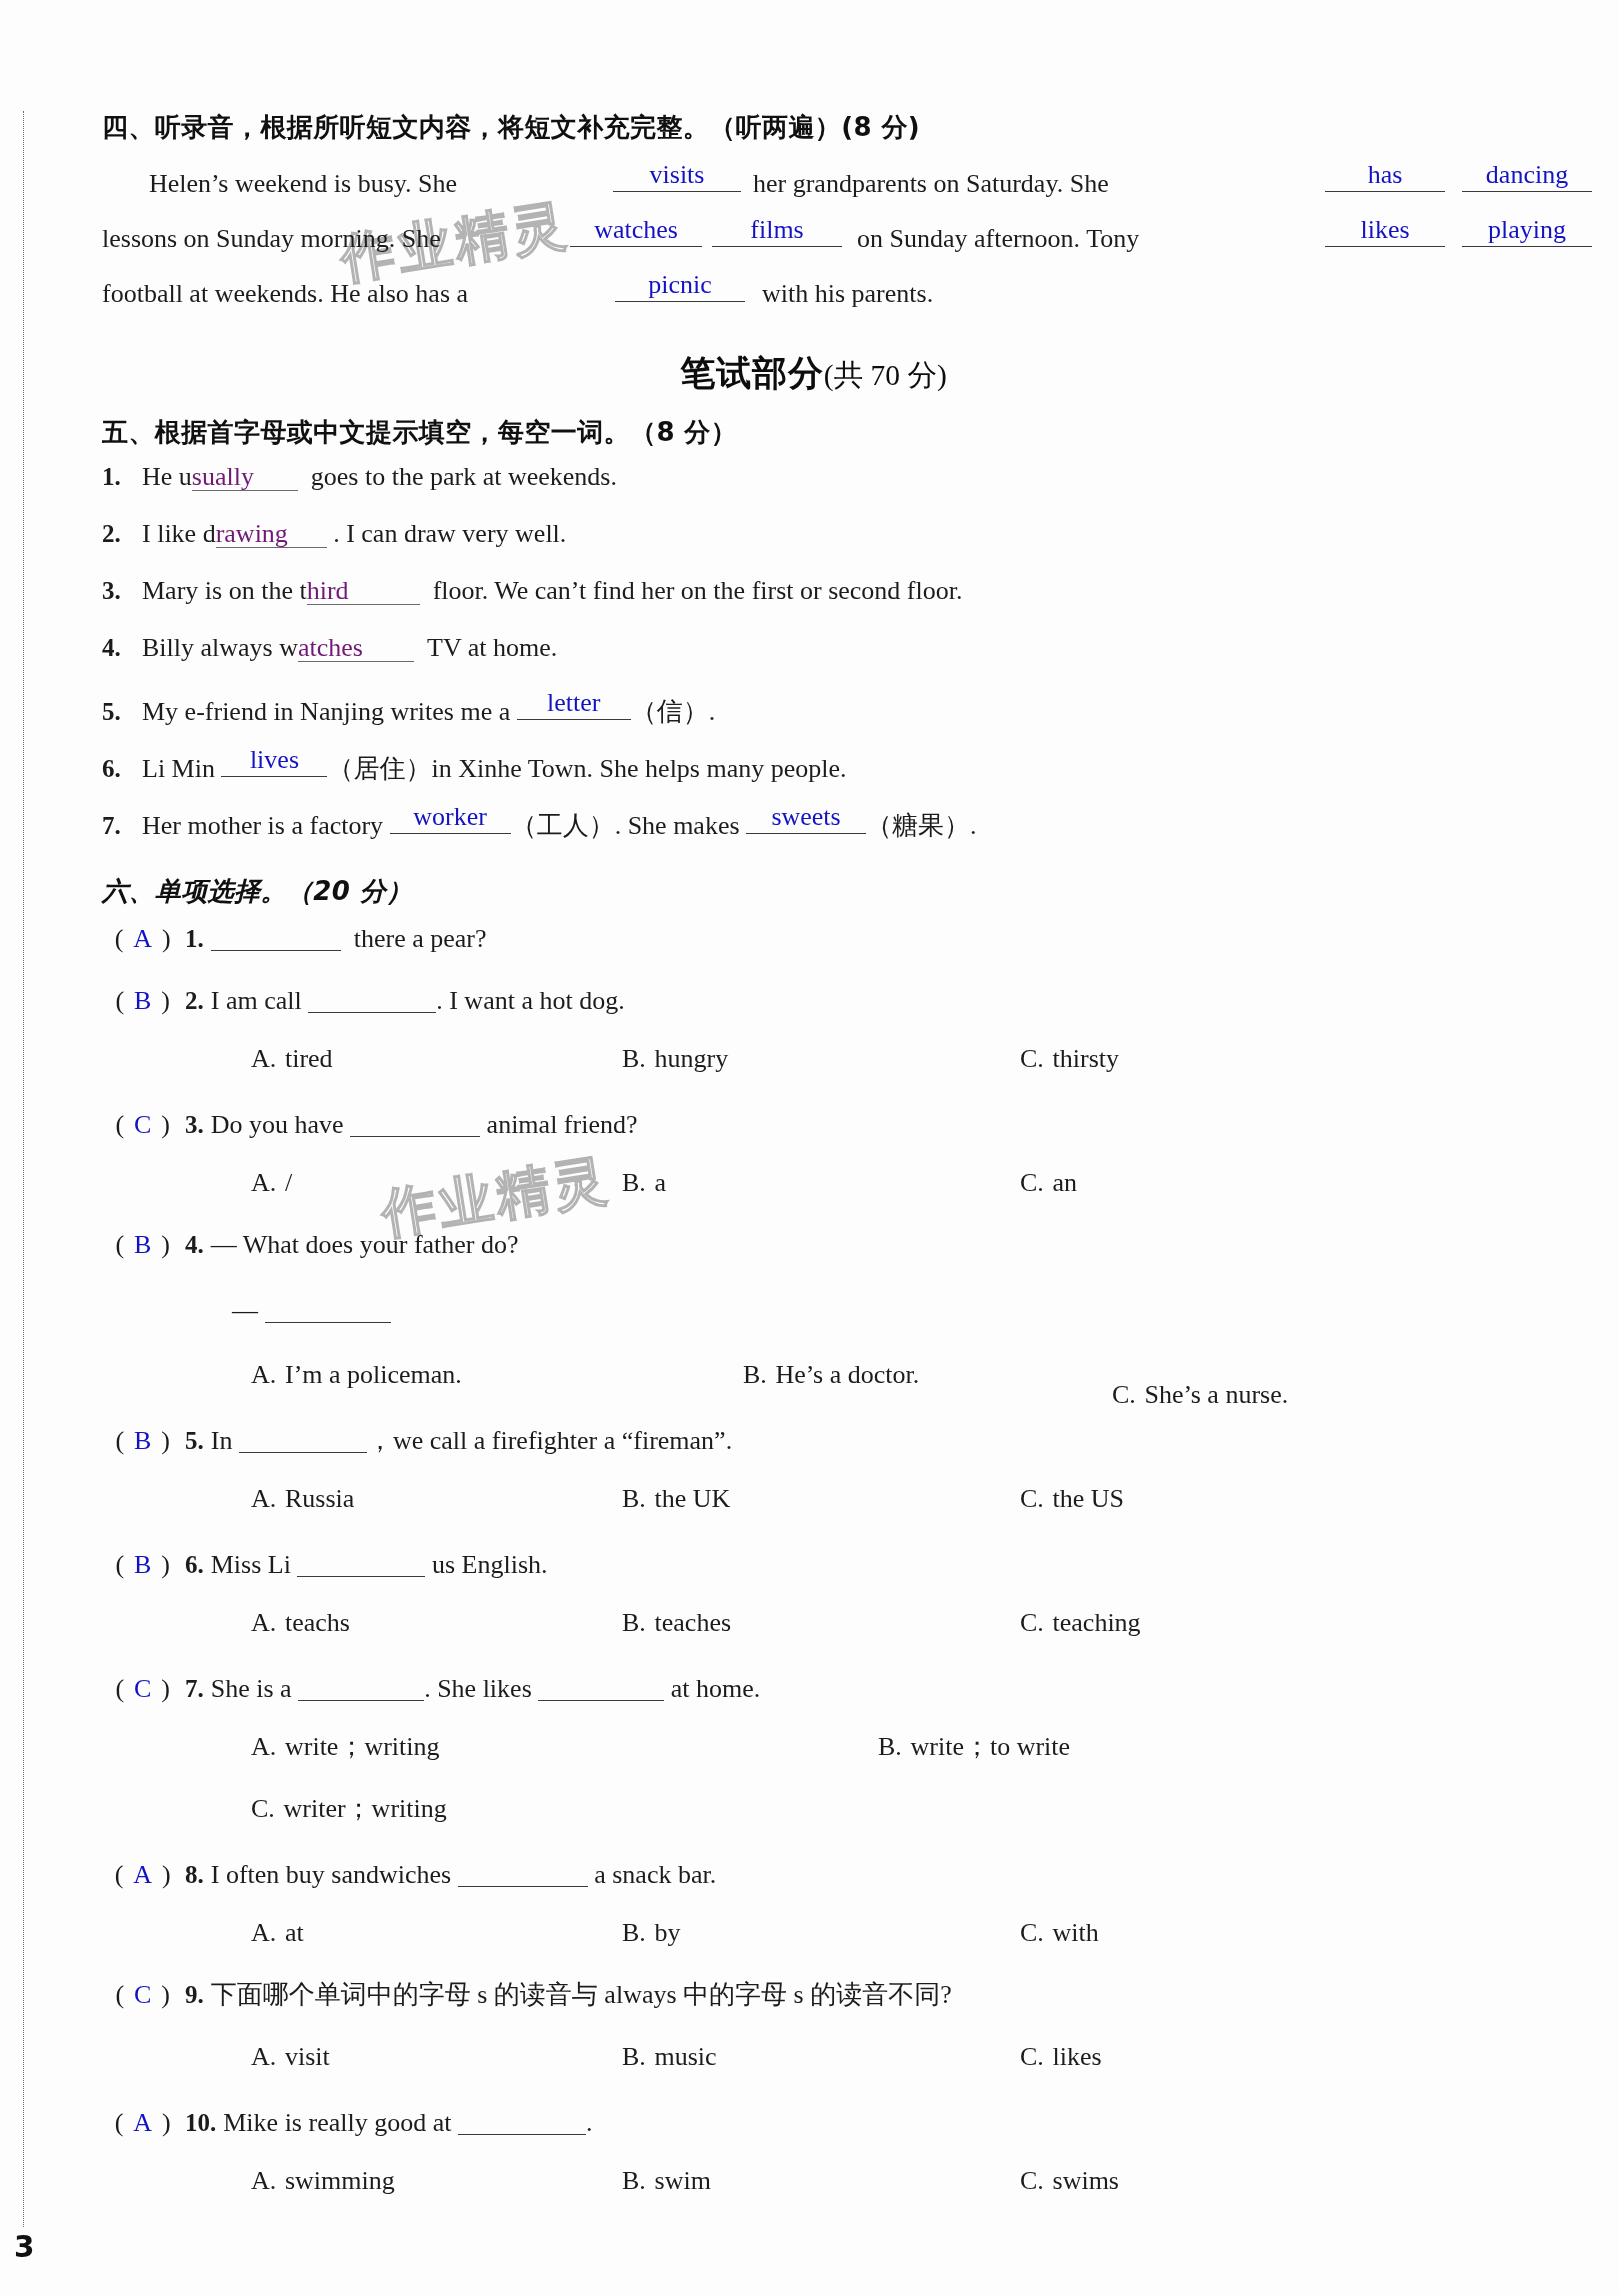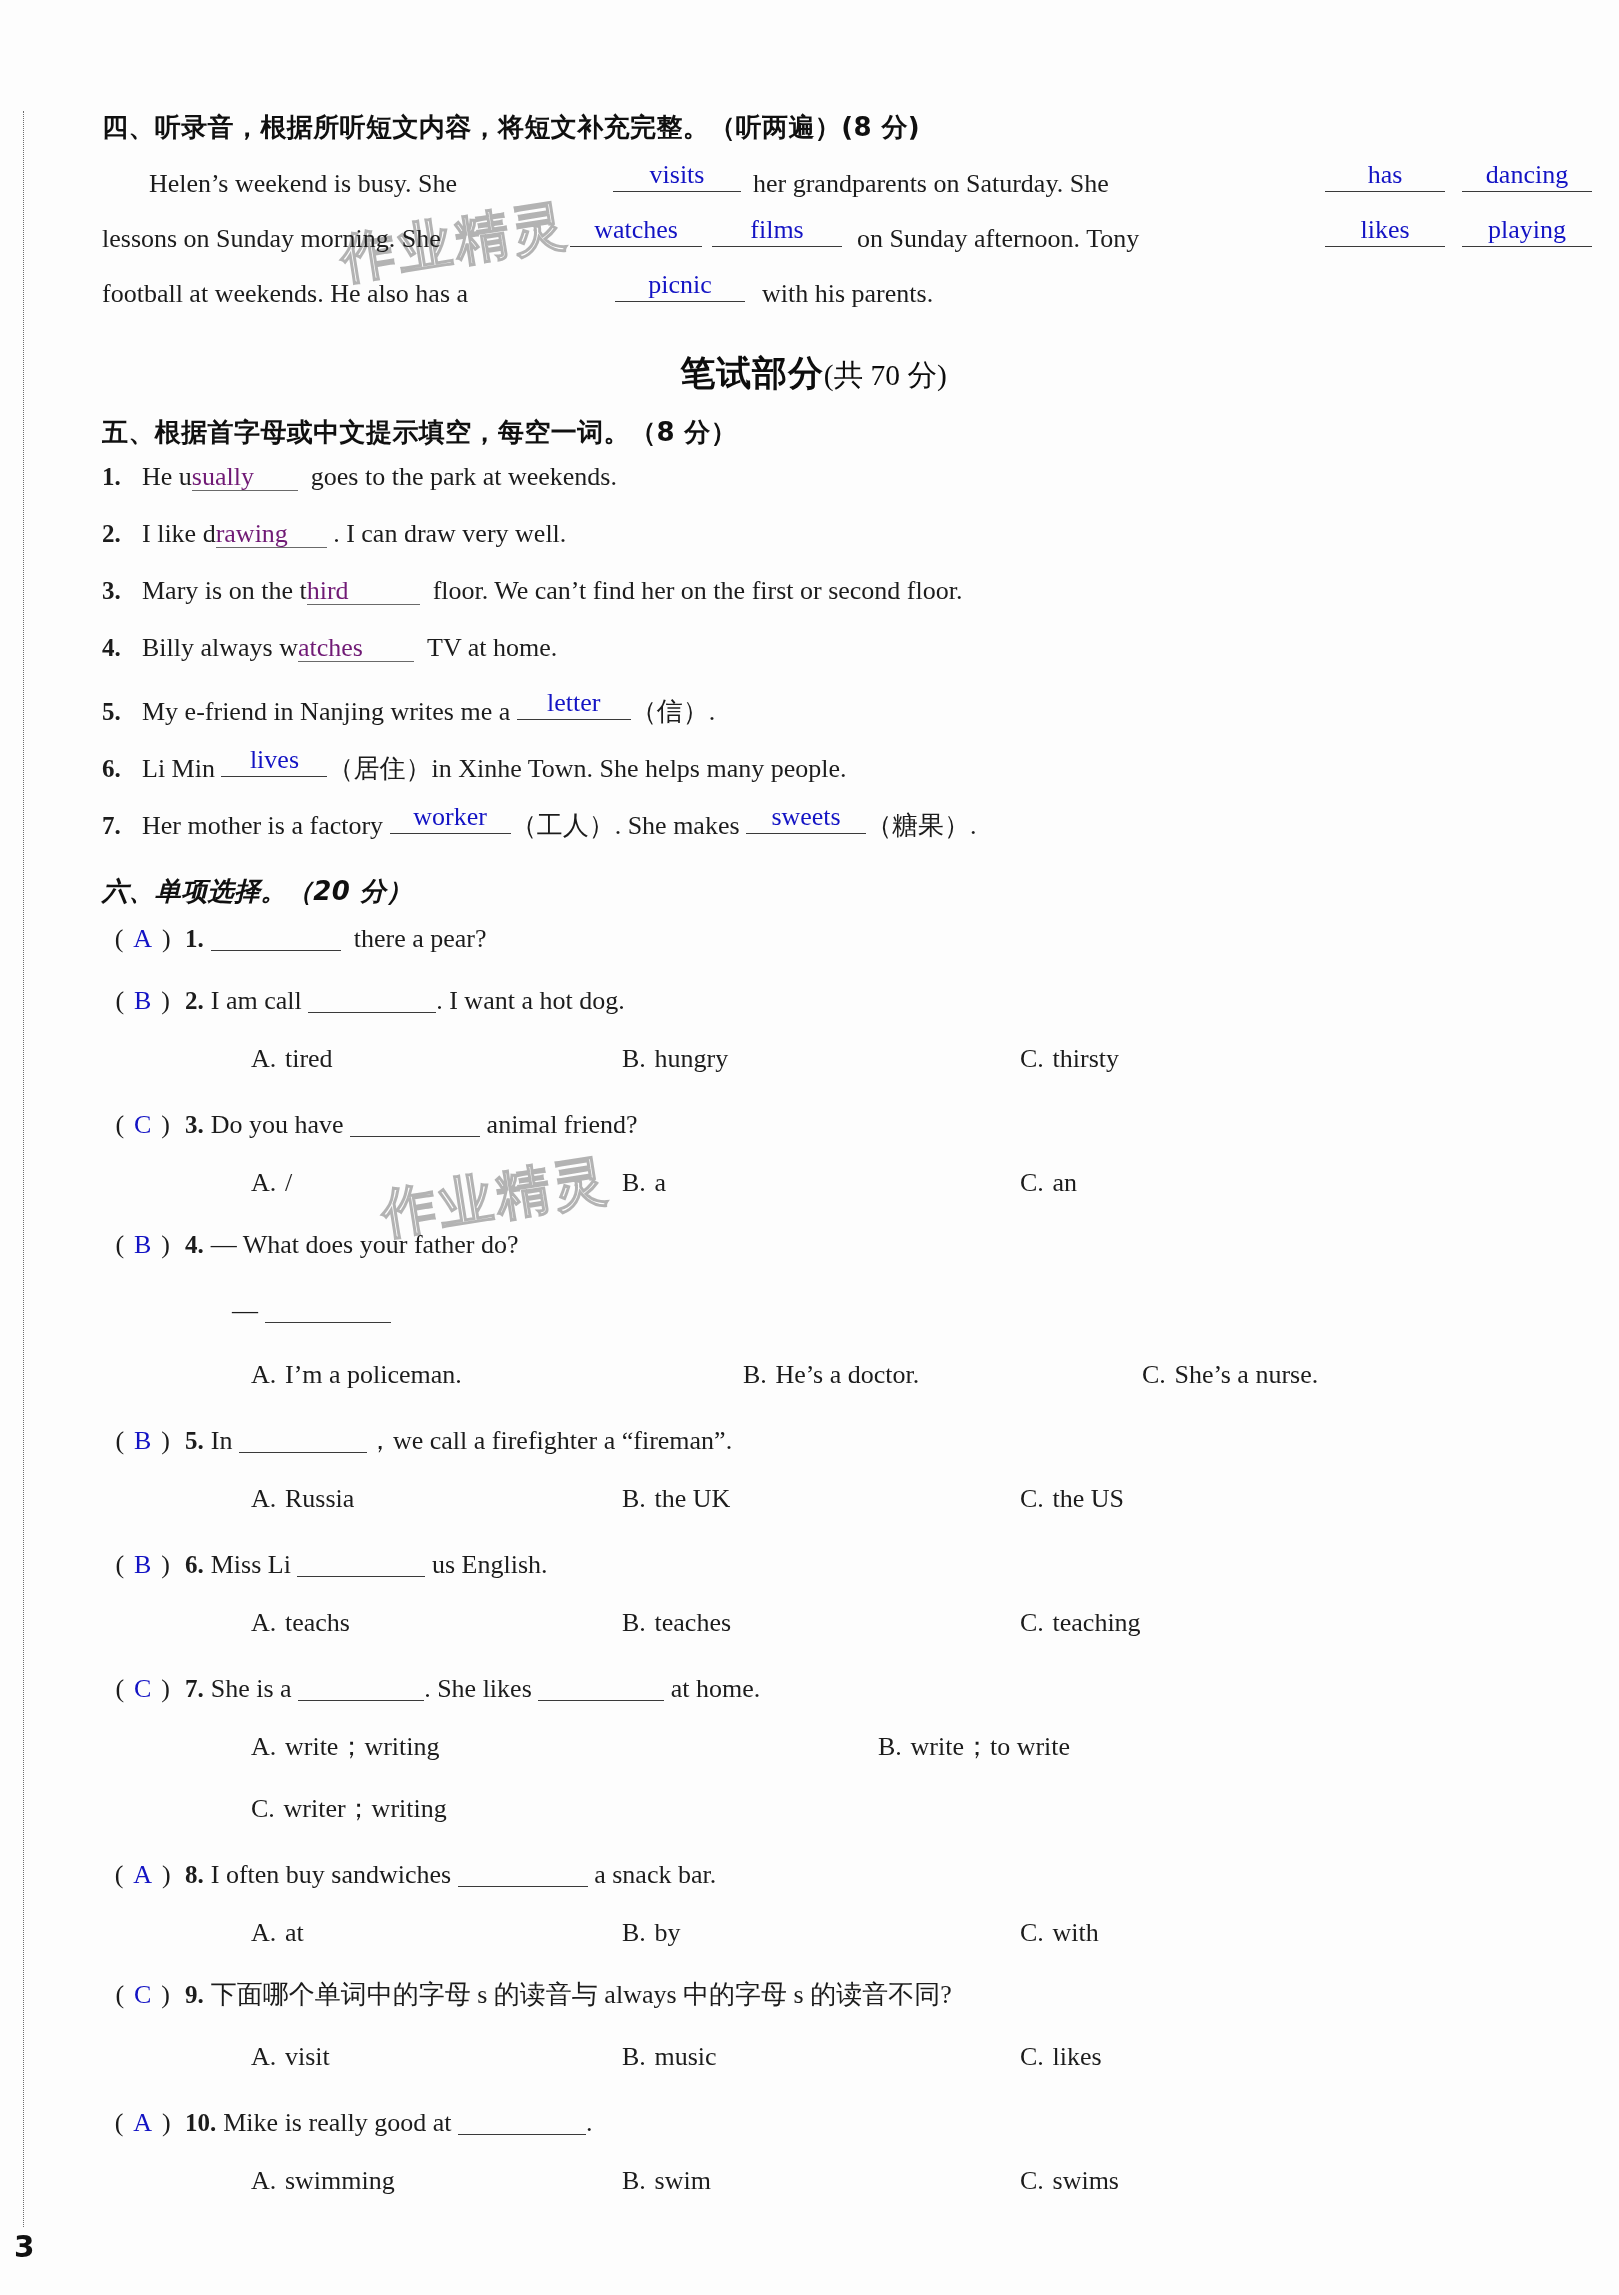--- a/index.html
+++ b/index.html
@@ -316,21 +316,21 @@
 
       <div class="mc-q en">
         <span class="mc-brk">(&nbsp;<b>B</b>&nbsp;)</span><span class="mc-idx">4.</span><span>— What does your father do?</span>
       </div>
       <div class="mc-q en" style="height:68px;">
         <span style="display:inline-block;width:130px;"></span><span>—</span>&nbsp;<span class="blank" style="width:126px; vertical-align:-3.5px;"></span>
       </div>
       <div class="opts en">
         <span class="opt o1"><span class="lbl">A.</span><span>I’m a policeman.</span></span>
         <span class="opt o2w"><span class="lbl">B.</span><span>He’s a doctor.</span></span>
-        <span class="opt o3" style="left:1040px;"><span class="lbl">C.</span><span>She’s a nurse.</span></span>
+        <span class="opt o3" style="left:1010px;margin-top:20px;"><span class="lbl">C.</span><span>She’s a nurse.</span></span>
       </div>
 
       <div class="mc-q en">
         <span class="mc-brk">(&nbsp;<b>B</b>&nbsp;)</span><span class="mc-idx">5.</span><span>In</span>&nbsp;<span class="blank" style="width:128px; vertical-align:-3.5px;"></span><span>，we call a firefighter a “fireman”.</span>
       </div>
       <div class="opts en">
         <span class="opt o1"><span class="lbl">A.</span><span>Russia</span></span>
         <span class="opt o2"><span class="lbl">B.</span><span>the UK</span></span>
         <span class="opt o3"><span class="lbl">C.</span><span>the US</span></span>
       </div>

